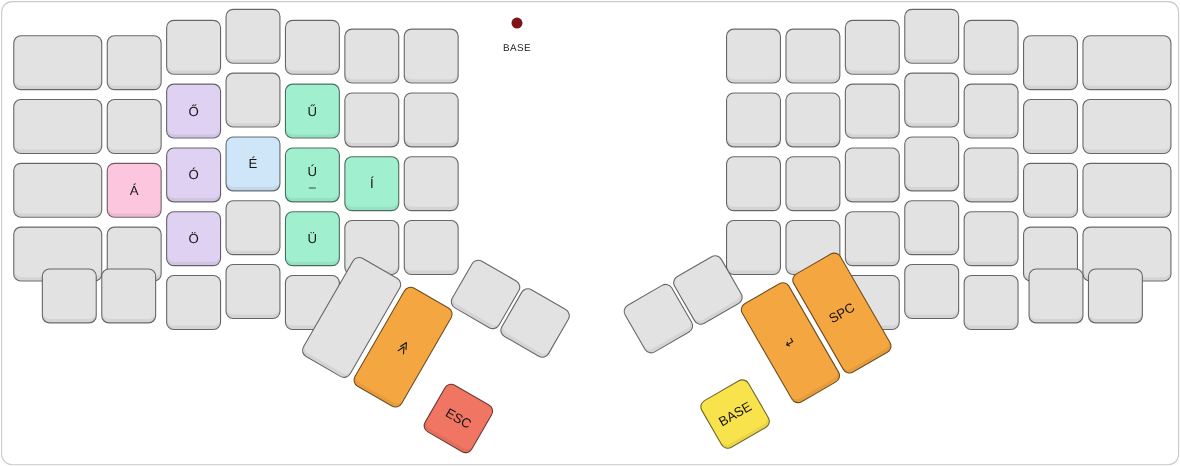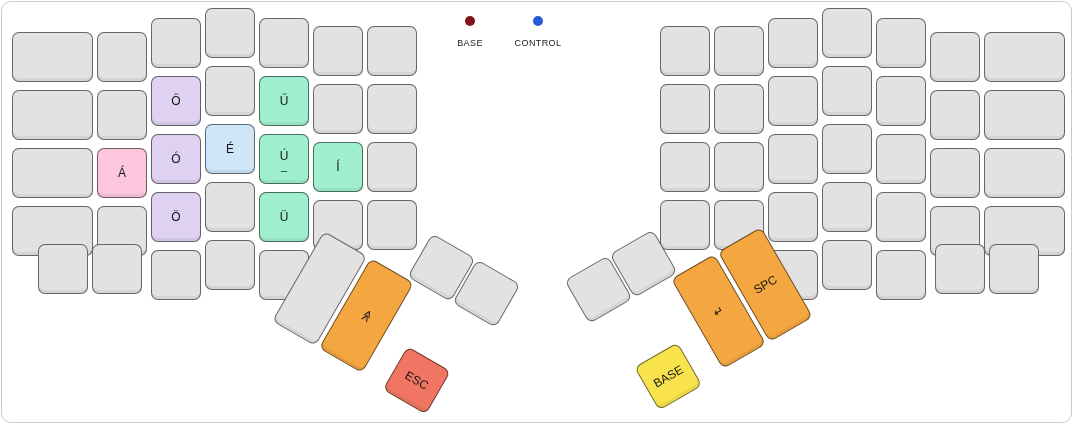--- a/index.html
+++ b/index.html
@@ -27,24 +27,20 @@
 </style>
 </head>
 <body>
 
 <div class="board">
 
   <div class="legend">
     <div class="legend-item">
       <span class="dot" style="background: rgb(126, 20, 22);"></span>
       <span class="legend-label">BASE</span>
-    </div>
-    <div class="legend-item">
-      <span class="dot" style="background: rgb(43, 88, 216);"></span>
-      <span class="legend-label">CONTROL</span>
     </div>
   </div>
 
   <div id="keys" class="keys-layer">
       <div class="key" style="left: 10px; top: 30px; width: 81px; height: 50px; background: rgb(226, 226, 226);"></div>
       <div class="key" style="left: 10px; top: 88px; width: 81px; height: 50px; background: rgb(226, 226, 226);"></div>
       <div class="key" style="left: 10px; top: 146px; width: 81px; height: 50px; background: rgb(226, 226, 226);"></div>
       <div class="key" style="left: 10px; top: 204px; width: 81px; height: 50px; background: rgb(226, 226, 226);"></div>
       <div class="key" style="left: 95px; top: 30px; width: 50px; height: 50px; background: rgb(226, 226, 226);"></div>
       <div class="key" style="left: 95px; top: 88px; width: 50px; height: 50px; background: rgb(226, 226, 226);"></div>

